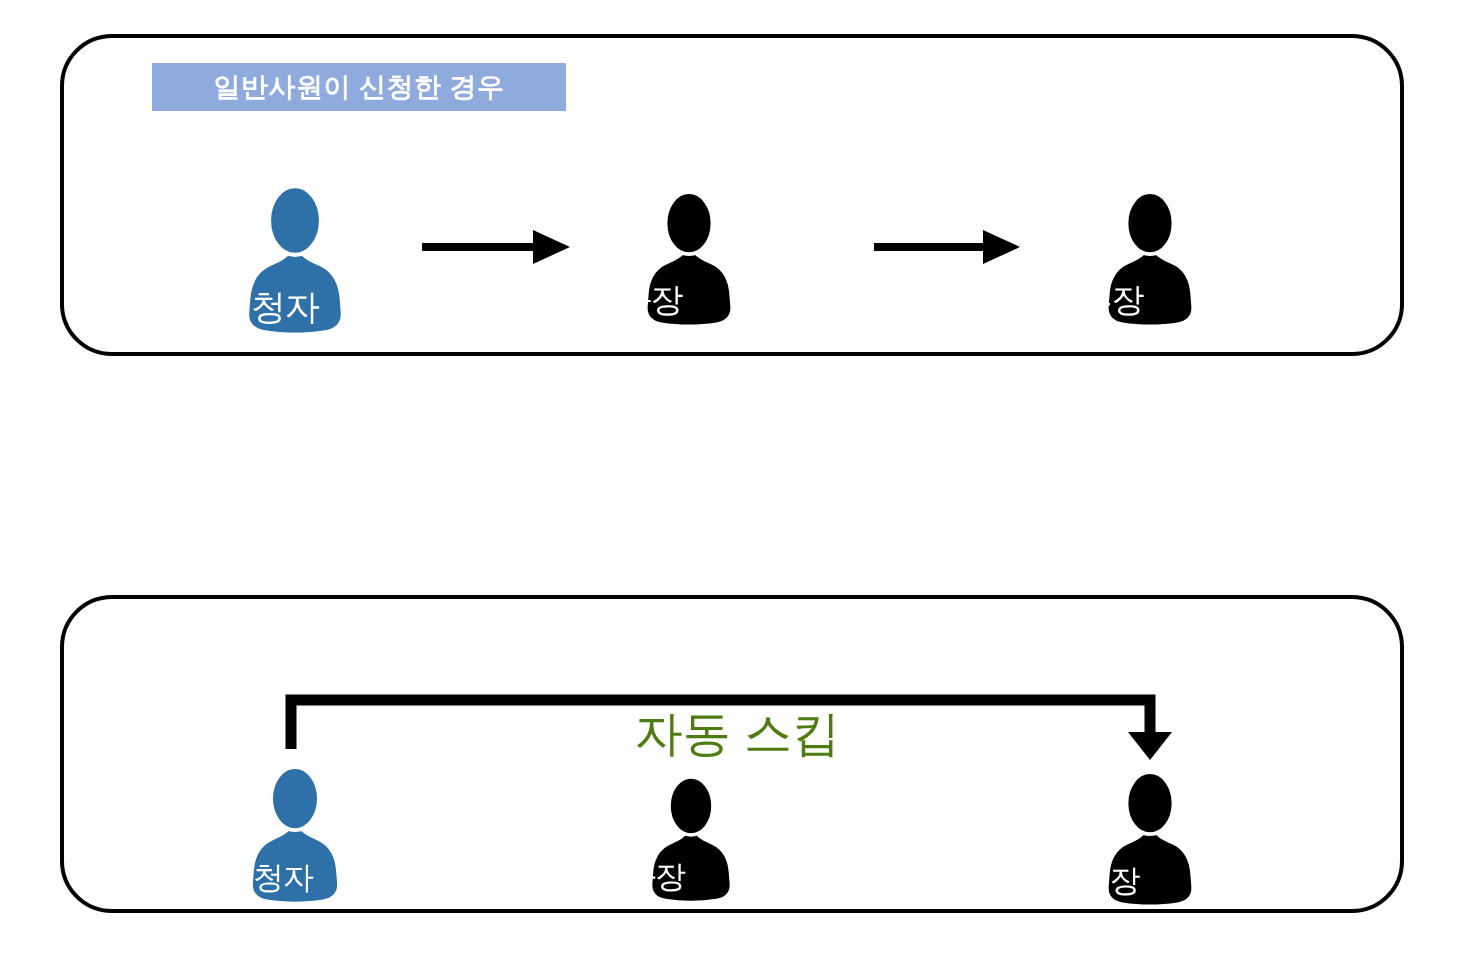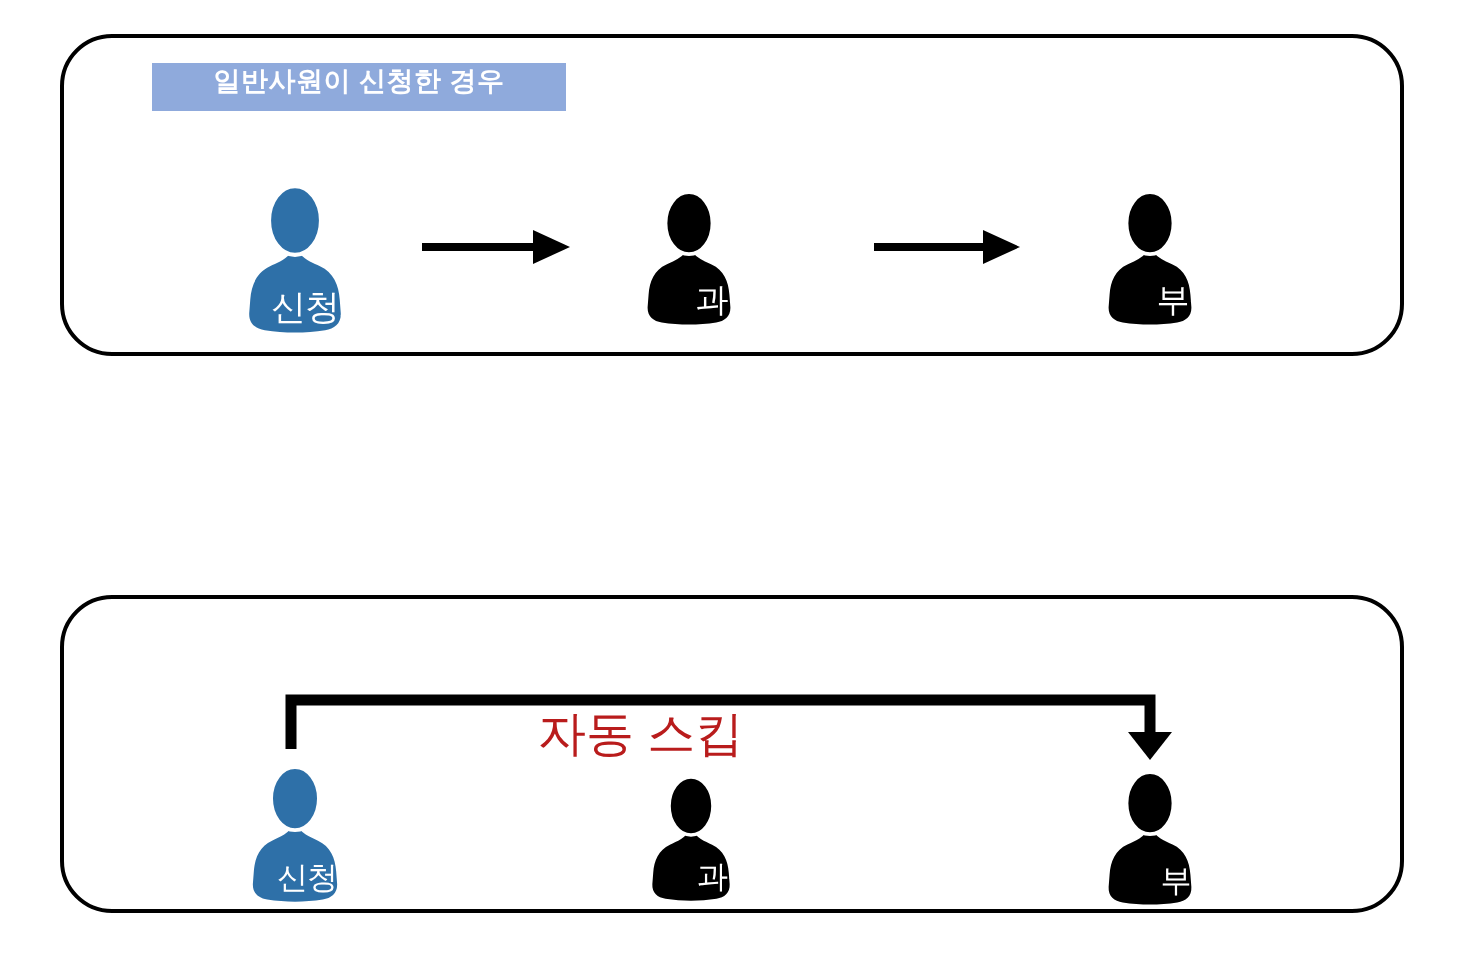--- a/index.html
+++ b/index.html
@@ -23,55 +23,55 @@
 
   .band {
     position: absolute;
     left: 88px; top: 25px;
     height: 48px;
     background: #8FAADC;
     color: #ffffff;
     font-weight: bold;
     font-size: 27px;
     letter-spacing: 0.5px;
-    display: flex; align-items: flex-start; justify-content: center;
+    display: flex; align-items: center; justify-content: center;
   }
   .band.b1 { width: 414px; }
   .band.b2 { width: 382px; }
 
   .person { position: absolute; }
   .person svg { display: block; width: 100%; height: 100%; overflow: visible; }
   .person .fillshape { stroke: none; }
   .person.blue .fillshape { fill: #2E70A8; }
   .person.black .fillshape { fill: #000000; }
   .person .head { stroke: #ffffff; stroke-width: 4; }
   .plabel {
     position: absolute;
     left: -25%; width: 150%;
     bottom: 8px;
-    text-align: right;
+    text-align: left;
     color: #ffffff;
     line-height: 1;
     white-space: nowrap;
     letter-spacing: -1px;
   }
   .lg .plabel { font-size: 35px; }
   .md .plabel { font-size: 33px; }
   .sm .plabel { font-size: 31px; }
 
   .arrow-svg { position: absolute; overflow: visible; }
   .arrow-svg line, .arrow-svg polyline { stroke: #000000; fill: none; }
   .arrow-svg polygon { fill: #000000; }
 
   .skip-label {
     position: absolute;
-    left: 474px; top: 109px;
+    left: 456px; top: 109px;
     width: 320px;
-    text-align: left;
-    color: #b91c1c;
+    text-align: right;
+    color: #4d7c0f;
     font-size: 48px;
     line-height: 1.1;
     white-space: nowrap;
   }
 </style>
 </head>
 <body>
 
 <div class="canvas">
 

